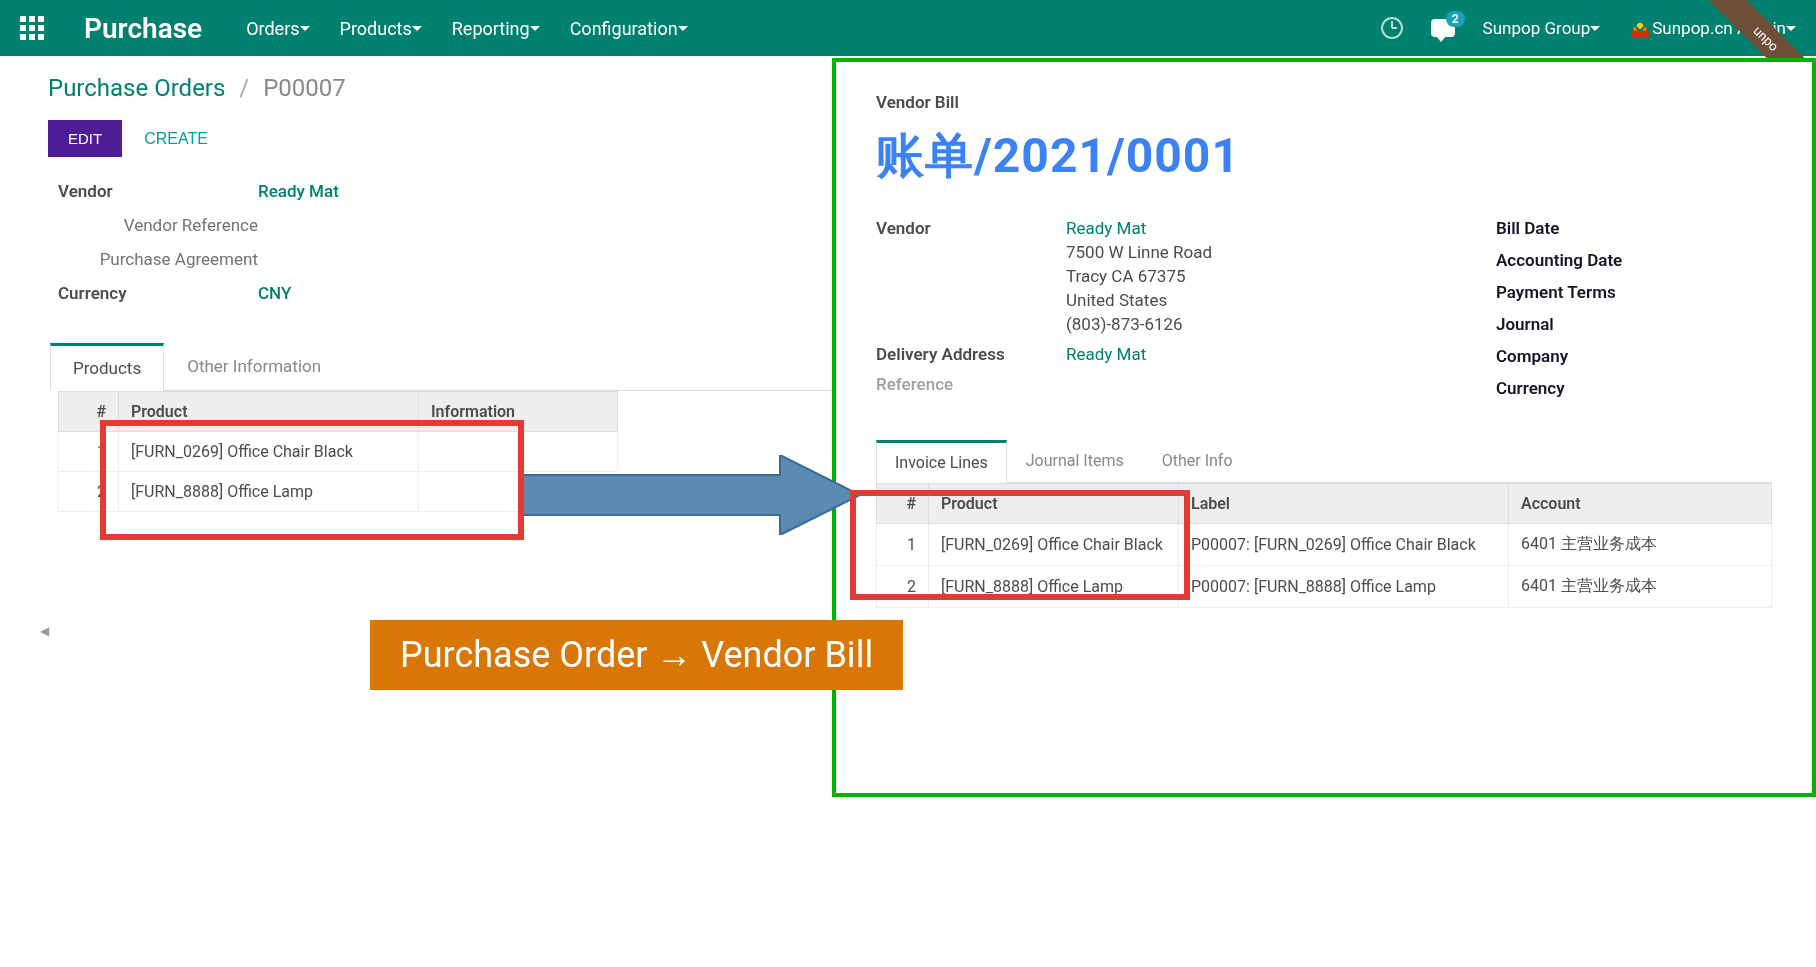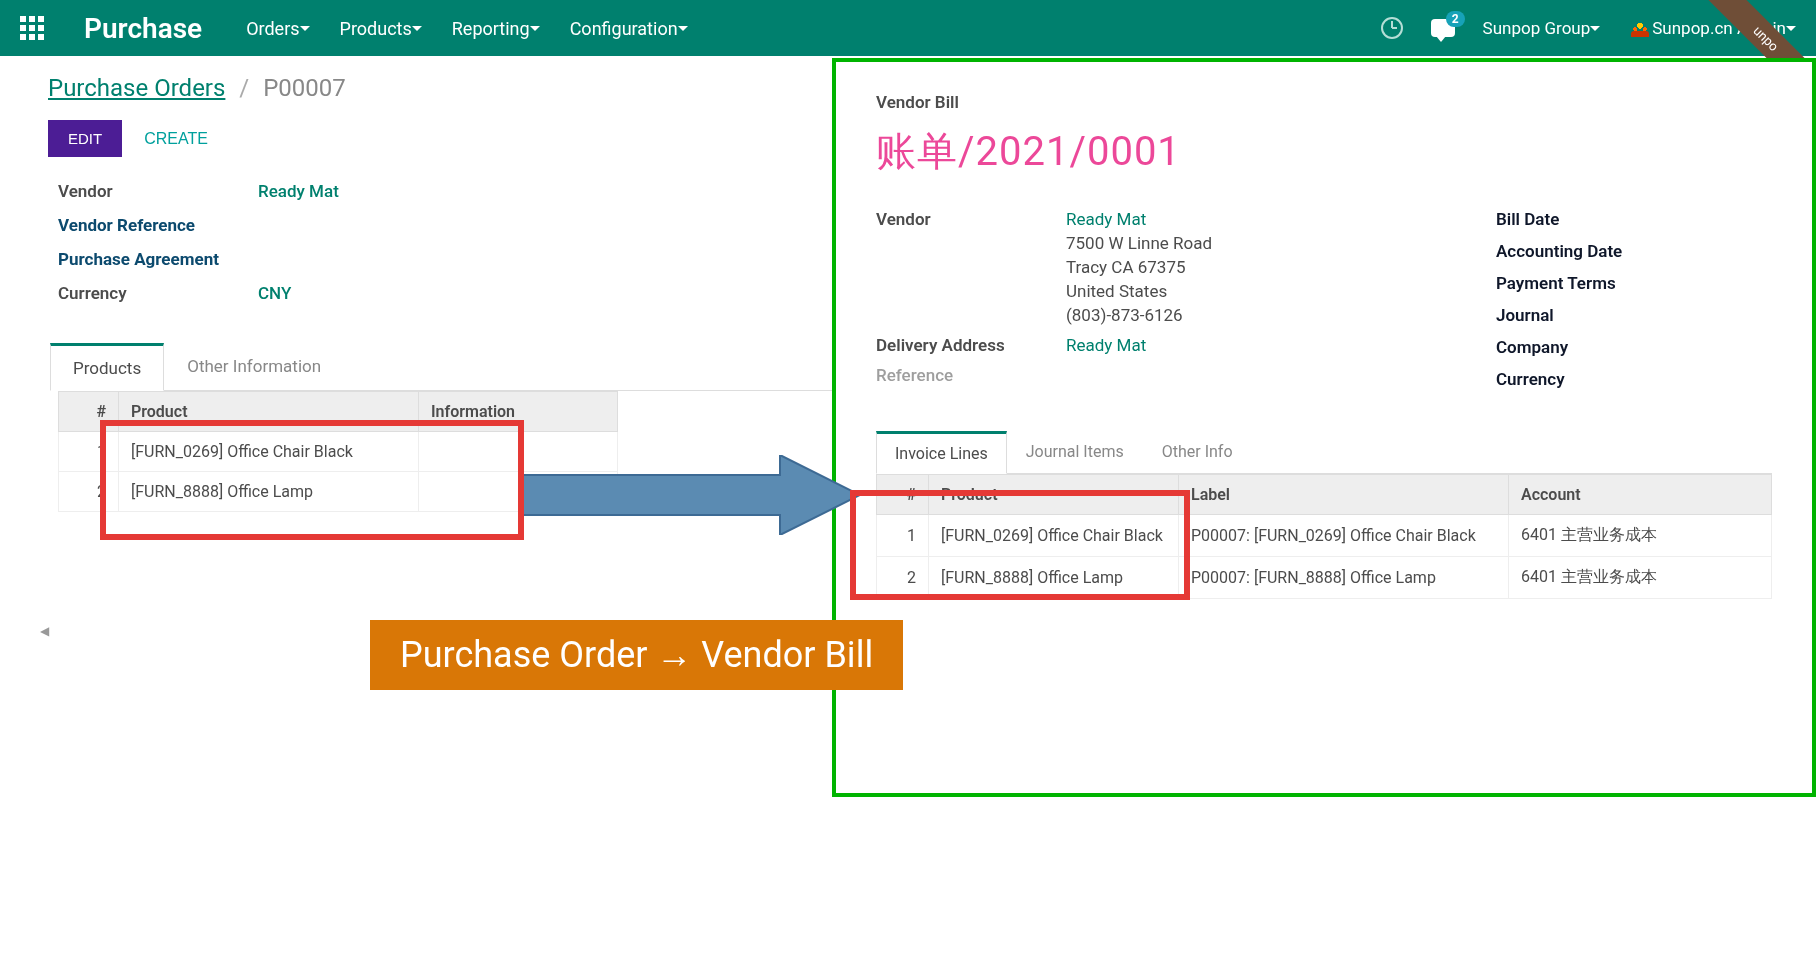--- a/index.html
+++ b/index.html
@@ -80,32 +80,32 @@
 .corner-ribbon div{
   position:absolute; width:200px; padding:6px 0;
   background:#6f4e37; color:#fff; text-align:center;
   transform: rotate(45deg);
   right:-50px; top:25px; font-size:13px;
 }
 
 
 .content { position:relative; padding: 18px 30px 0 48px; }
 .breadcrumb { font-size: 24px; color:#888; margin-bottom: 18px; font-weight: 400;}
-.breadcrumb a { color:#00806e; font-weight:400;text-decoration:underline;}
+.breadcrumb a { color:#00806e; font-weight:400;}
 .breadcrumb .sep { color:#aaa; margin: 0 8px; }
 .action-row { display:flex; align-items:center; gap:22px; margin-bottom:24px;}
 .btn-edit { background:#4c1d95; color:#fff; border:none; padding:10px 20px; font-size:15px; font-weight:500; cursor:pointer;}
 .btn-create { background:none; border:none; color:#00a09d; font-size:16px; font-weight:500; cursor:pointer;}
 .print-label { margin-left:auto; font-size:17px; color:#4c4c4c; padding-right: 900px;}
 
 
 .form-left { margin-top:10px; margin-left:10px; }
 .form-row { display:flex; margin-bottom:14px; font-size:17px;}
 .form-row .lbl { width:200px; color:#4c4c4c; font-weight:600;}
-.form-row .lbl.muted { color:#0c4a6e; font-weight:700;}
+.form-row .lbl.muted { color:#737373; font-weight:400;text-align:right;}
 .form-row .val-link { color:#00806e; font-weight:500;}
 .tabs { display:flex; border-bottom:1px solid #ddd; margin-top:40px; margin-left: -8px;}
 .tab { padding:12px 22px; font-size:17px; color:#888; border:1px solid transparent; cursor:pointer;}
 .tab.active { color:#4c4c4c; border:1px solid #ddd; border-top:3px solid #00806e; border-bottom:1px solid #fff; margin-bottom:-1px; background:#fff;}
 .inner-table { width:100%; border-collapse:collapse; margin-top:0;}
 .inner-table th { background:#eee; font-weight:600; text-align:left; padding:10px 12px; border:1px solid #ddd; font-size:16px;}
 .inner-table td { padding:10px 12px; border:1px solid #eee; font-size:16px;}
 .inner-table th.num, .inner-table td.num { text-align:right; width:60px;}
 
 
@@ -125,21 +125,21 @@
 .big-arrow svg { display:block; }
 
 
 .bill-panel {
   position:absolute; left:788px; top:58px; right:0; bottom:170px;
   border:4px solid #00b400; background:#fff; padding: 30px 40px 10px 40px;
   z-index:20;
   margin-left:44px;
 }
 .bill-title-small { font-size:17px; font-weight:600; color:#4c4c4c; margin-bottom:12px;}
-.bill-title-big { font-size:40px; font-weight:400; color:#ec4899; margin-bottom:30px; letter-spacing:1px;}
+.bill-title-big { font-size:48px; font-weight:700; color:#3b82f6; margin-bottom:30px; letter-spacing:1px;}
 .bill-cols { display:flex; }
 .bill-left { flex: 0 0 620px;}
 .bill-right { flex:1; }
 .bill-row { display:flex; margin-bottom:10px; font-size:17px; align-items:flex-start;}
 .bill-row .lbl { width:190px; font-weight:600; color:#4c4c4c;}
 .bill-row .lbl.muted{ color:#9e9e9e; font-weight:500;}
 .addr-lines { display:flex; flex-direction:column; gap:4px; color:#4c4c4c;}
 .bill-right .lbl { font-weight:600; color:#0f172a; display:block; margin-bottom:12px; font-size:17px;}
 .bill-tabs { display:flex; margin-top:30px; border-bottom:1px solid #ddd;}
 .bill-tabs .tab { padding:10px 18px; font-size:16px;}

